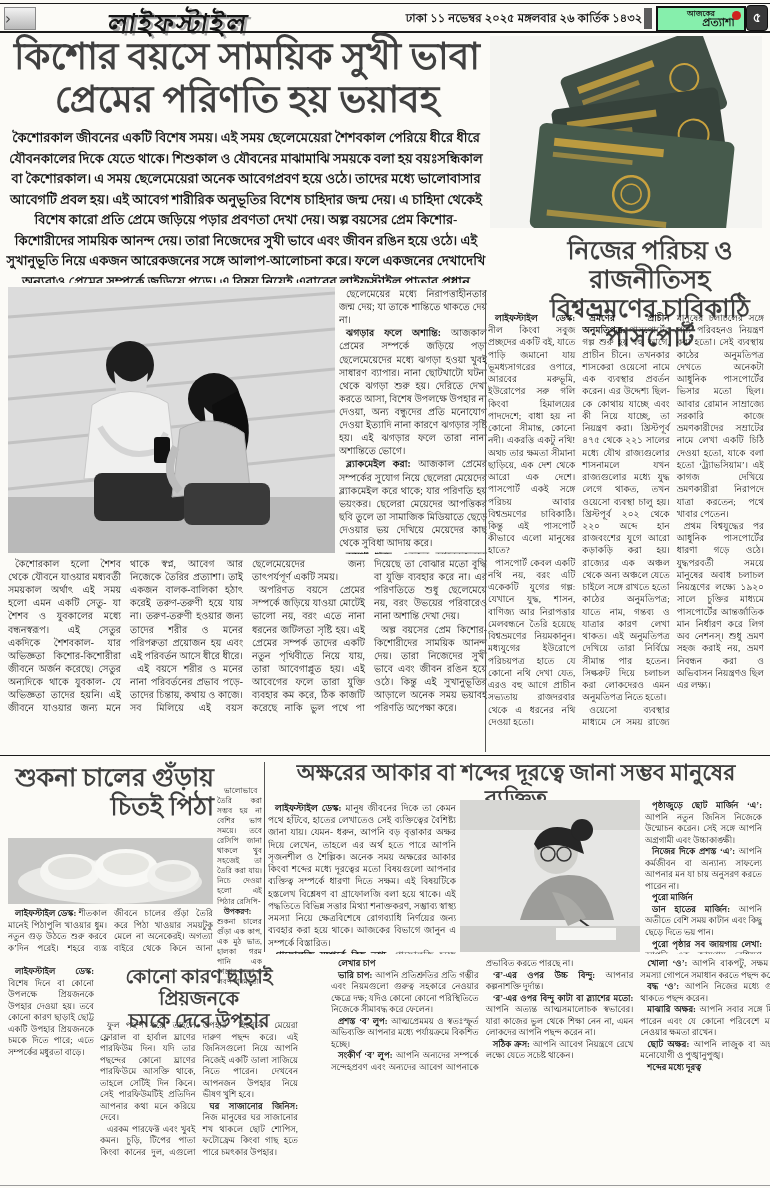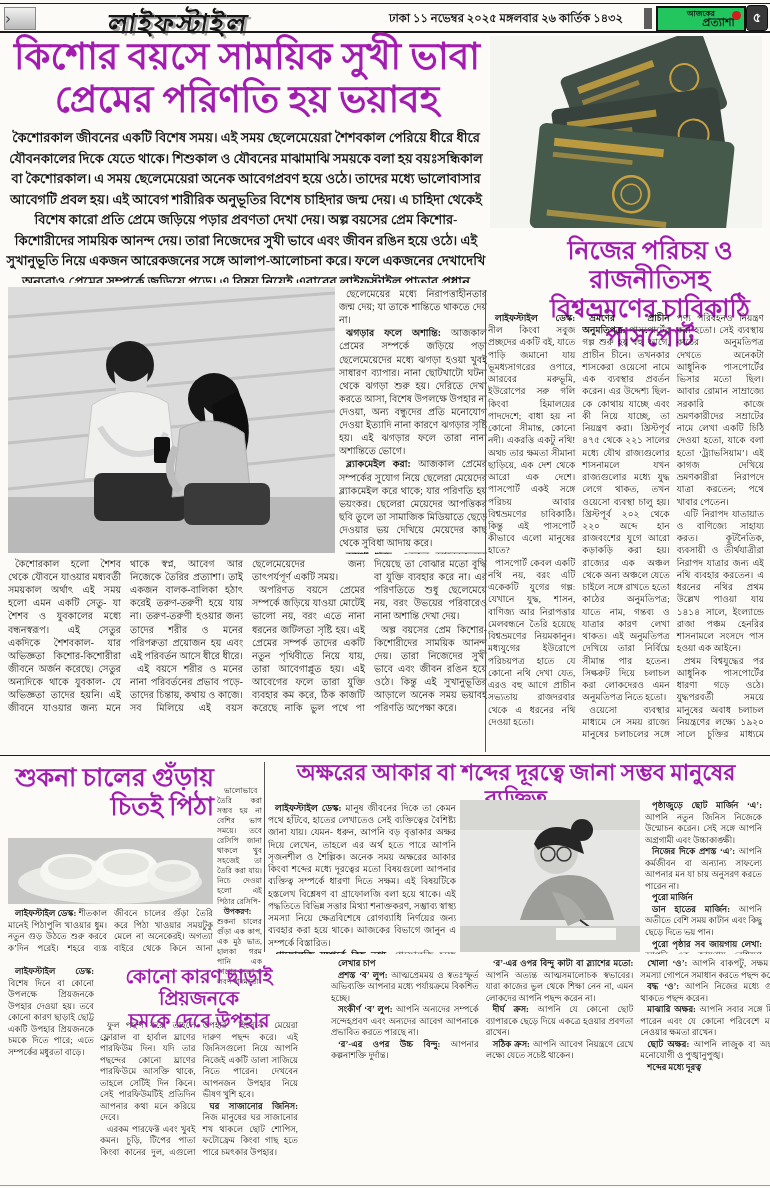--- a/index.html
+++ b/index.html
@@ -10,29 +10,29 @@
   .vrule{width:1px;background:#555;}
   
   .fold{width:30px;height:21px;background:linear-gradient(#f2f2f2,#b9b9b9);border:1px solid #8a8a8a;
         display:flex;align-items:center;justify-content:flex-start;font-size:15px;color:#444;
         font-family:"DejaVu Sans",sans-serif;cursor:pointer;}
   .masthead{font-size:27px;font-weight:900;letter-spacing:2px;transform:skewX(-9deg);
             text-shadow:3px 2px 0 #a8a8a8;white-space:nowrap;}
   .dateline{font-family:"Liberation Sans",sans-serif;font-size:11.5px;font-weight:bold;
             text-align:center;white-space:nowrap;}
   .brandbar{width:8px;height:21px;background:#5c5c5c;}
-  .brandbox{width:86px;height:22px;border:2px solid #111;background:#22c55e;display:flex;
+  .brandbox{width:86px;height:22px;border:2px solid #111;background:#86efac;display:flex;
             flex-direction:column;align-items:center;justify-content:center;line-height:1;position:relative;}
   .brandtop{font-size:7.5px;font-weight:bold;}
   .brandbottom{font-size:11px;font-weight:900;padding-left:35px;}
   .brandflag{position:absolute;right:3px;top:3px;width:9px;height:9px;background:#cf1f1f;border-radius:50%;}
   .pagenum{width:20px;height:24px;background:#383838;border:1.5px solid #101010;border-radius:4px;
            color:#fff;font-size:13px;font-weight:bold;display:flex;align-items:center;justify-content:center;}
   
-  .hl{font-weight:bold;text-align:center;line-height:1.16;color:#a21caf;}
+  .hl{font-weight:bold;text-align:center;line-height:1.16;color:#404040;}
   .hl-lead{font-size:37px;}
   .hl-pass{font-size:25px;}
   .hl-recipe{font-size:25px;text-align:right;}
   .hl-hw{font-size:22px;}
   .hl-gift{font-size:19px;}
   .intro{font-size:13px;font-weight:bold;text-align:center;line-height:1.58;}
   
   .body-txt{text-align:justify;overflow:hidden;}
   .para{margin:0;text-indent:7px;}
   .para b{font-weight:bold;}
@@ -49,21 +49,21 @@
 </head>
 <body>
 
 <div id="page">
 
   <div class="abs rule" style="left:0;top:3px;width:770px;height:1px;"></div>
   <div class="abs fold" style="left:4px;top:7px;">
     <span>›</span>
   </div>
   <div class="abs masthead" style="left:108px;top:3px;">লাইফস্টাইল</div>
-  <div class="abs dateline" style="left:376px;top:10px;width:260px;font-family:Liberation Serif, serif;">ঢাকা ১১ নভেম্বর ২০২৫ মঙ্গলবার ২৬ কার্তিক ১৪৩২</div>
+  <div class="abs dateline" style="left:394px;top:10px;width:260px;">ঢাকা ১১ নভেম্বর ২০২৫ মঙ্গলবার ২৬ কার্তিক ১৪৩২</div>
   <div class="abs brandbar" style="left:644px;top:8px;"></div>
   <div class="abs brandbox" style="left:656px;top:6px;">
     <span class="brandtop">আজকের</span>
     <span class="brandbottom">প্রত্যাশা</span>
     <span class="brandflag"></span>
   </div>
   <div class="abs pagenum" style="left:746px;top:5px;">৫</div>
   <div class="abs rule" style="left:0;top:31px;width:770px;height:2px;"></div>
 
   <div class="abs hl hl-lead" style="left:8px;top:36px;width:478px;">
@@ -144,21 +144,20 @@
   </div>
   <div class="abs hl hl-pass" style="left:512px;top:236px;width:276px;">
     <div>নিজের পরিচয় ও রাজনীতিসহ</div>
     <div>বিশ্বভ্রমণের চাবিকাঠি পাসপোর্ট</div>
   </div>
   <div class="abs body-txt fs9 cols3" style="left:488px;top:312px;width:276px;height:438px;">
       <p class="para"><b>লাইফস্টাইল ডেস্ক: </b>নীল কিংবা সবুজ প্রচ্ছদের একটি বই, যাতে পাড়ি জমানো যায় ভূমধ্যসাগরের ওপারে, আরবের মরুভূমি, ইউরোপের সরু গলি কিংবা হিমালয়ের পাদদেশে; বাধা হয় না কোনো সীমান্ত, কোনো নদী। একরত্তি একটু নথি! অথচ তার ক্ষমতা সীমানা ছাড়িয়ে, এক দেশ থেকে আরো এক দেশে। পাসপোর্ট একই সঙ্গে পরিচয় আবার বিশ্বভ্রমণের চাবিকাঠি। কিন্তু এই পাসপোর্ট কীভাবে এলো মানুষের হাতে?</p>
       <p class="para">পাসপোর্ট কেবল একটি নথি নয়, বরং এটি একেকটি যুগের গল্প: যেখানে যুদ্ধ, শাসন, বাণিজ্য আর নিরাপত্তার মেলবন্ধনে তৈরি হয়েছে বিশ্বভ্রমণের নিয়মকানুন। মধ্যযুগের ইউরোপে পরিচয়পত্র হাতে যে কোনো নথি দেখা যেত, এরও বহু আগে প্রাচীন সভ্যতায় রাজদরবার থেকে এ ধরনের নথি দেওয়া হতো।</p>
       <p class="para"><b>ভ্রমণের প্রাচীন অনুমতিপত্র: </b>পাসপোর্টের গল্প শুরু হয় বহু আগে, প্রাচীন চীনে। তখনকার শাসকেরা ওয়েসো নামে এক ব্যবস্থার প্রবর্তন করেন। এর উদ্দেশ্য ছিল- কে কোথায় যাচ্ছে এবং কী নিয়ে যাচ্ছে, তা নিয়ন্ত্রণ করা। খ্রিস্টপূর্ব ৪৭৫ থেকে ২২১ সালের মধ্যে যৌথ রাজ্যগুলোর শাসনামলে যখন রাজ্যগুলোর মধ্যে যুদ্ধ লেগে থাকত, তখন ওয়েসো ব্যবস্থা চালু হয়। খ্রিস্টপূর্ব ২০২ থেকে ২২০ অব্দে হান রাজবংশের যুগে আরো কড়াকড়ি করা হয়। রাজ্যের এক অঞ্চল থেকে অন্য অঞ্চলে যেতে চাইলে সঙ্গে রাখতে হতো কাঠের অনুমতিপত্র; যাতে নাম, গন্তব্য ও যাত্রার কারণ লেখা থাকত। এই অনুমতিপত্র দেখিয়ে তারা নির্বিঘ্নে সীমান্ত পার হতেন। সিল্করুট দিয়ে চলাচল করা লোকদেরও এমন অনুমতিপত্র নিতে হতো।</p>
       <p class="para">ওয়েসো ব্যবস্থার মাধ্যমে সে সময় রাজ্যে মানুষের চলাচলের সঙ্গে পণ্য পরিবহনও নিয়ন্ত্রণ করা হতো। সেই ব্যবস্থায় কাঠের অনুমতিপত্র দেখতে অনেকটা আধুনিক পাসপোর্টের ভিসার মতো ছিল। আবার রোমান সাম্রাজ্যে সরকারি কাজে ভ্রমণকারীদের সম্রাটের নামে লেখা একটি চিঠি দেওয়া হতো, যাকে বলা হতো ‘ট্র্যাভসিয়াম’। এই কাগজ দেখিয়ে ভ্রমণকারীরা নিরাপদে যাত্রা করতেন; পথে খাবার পেতেন।</p>
-      <p class="para">এটি নিরাপদ যাতায়াত ও বাণিজ্যে সাহায্য করত। কূটনৈতিক, ব্যবসায়ী ও তীর্থযাত্রীরা নিরাপদ যাত্রার জন্য এই নথি ব্যবহার করতেন। এ ধরনের নথির প্রথম উল্লেখ পাওয়া যায় ১৪১৪ সালে, ইংল্যান্ডে রাজা পঞ্চম হেনরির শাসনামলে সংসদে পাস হওয়া এক আইনে।</p>
       <p class="para">প্রথম বিশ্বযুদ্ধের পর আধুনিক পাসপোর্টের ধারণা গড়ে ওঠে। যুদ্ধপরবর্তী সময়ে মানুষের অবাধ চলাচল নিয়ন্ত্রণের লক্ষ্যে ১৯২০ সালে চুক্তির মাধ্যমে পাসপোর্টের আন্তর্জাতিক মান নির্ধারণ করে লিগ অব নেশনস্। শুধু ভ্রমণ সহজ করাই নয়, ভ্রমণ নিবন্ধন করা ও অভিবাসন নিয়ন্ত্রণও ছিল এর লক্ষ্য।</p>
     </div>
 
   <div class="abs rule" style="left:0;top:755px;width:770px;height:1px;"></div>
 
   <div class="abs hl hl-recipe" style="left:10px;top:763px;width:204px;">
     <div>শুকনা চালের গুঁড়ায়</div>
     <div>চিতই পিঠা</div>
   </div>
   <div class="abs photo" style="left:8px;top:838px;width:205px;height:66px;">
@@ -205,25 +204,25 @@
   </div>
   <div class="abs body-txt fs85" style="left:645px;top:800px;width:117px;height:154px;">
       <p class="para"><b>পৃষ্ঠাজুড়ে ছোট মার্জিন ‘এ’: </b>আপনি নতুন জিনিস নিজেকে উন্মোচন করেন। সেই সঙ্গে আপনি অগ্রগামী এবং উচ্চাকাঙ্ক্ষী।</p>
       <p class="para"><b>নিজের দিকে প্রশস্ত ‘এ’: </b>আপনি কর্মজীবন বা অন্যান্য সাফল্যে আপনার মন যা চায় অনুসরণ করতে পারেন না।</p>
       <p class="para"><b>পুরো মার্জিন </b></p>
       <p class="para"><b>ডান হাতের মার্জিন: </b>আপনি অতীতে বেশি সময় কাটান এবং কিছু ছেড়ে দিতে ভয় পান।</p>
       <p class="para"><b>পুরো পৃষ্ঠার সব জায়গায় লেখা: </b>আপনি এক জায়গায় বেশিক্ষণ বসতে বা জিনিস নিতে পারেন না এবং আপনার মন সারাক্ষণ বিভিন্ন বিষয়ে ভাবতে থাকে।</p>
     </div>
   <div class="abs body-txt fs85 cols3" style="left:305px;top:958px;width:457px;height:224px;margin-left:26px;">
       <p class="para"><b>লেখার চাপ </b></p>
+      <p class="para"><b>ভারি চাপ: </b>আপনি প্রতিশ্রুতির প্রতি গম্ভীর এবং নিয়মগুলো গুরুত্ব সহকারে নেওয়ার ক্ষেত্রে দক্ষ; যদিও কোনো কোনো পরিস্থিতিতে নিজেকে সীমাবদ্ধ করে ফেলেন।</p>
       <p class="para"><b>প্রশস্ত ‘ব’ লুপ: </b>আত্মপ্রেমময় ও স্বতঃস্ফূর্ত অভিব্যক্তি আপনার মধ্যে পর্যায়ক্রমে বিকশিত হচ্ছে।</p>
       <p class="para"><b>সংকীর্ণ ‘ব’ লুপ: </b>আপনি অন্যদের সম্পর্কে সন্দেহপ্রবণ এবং অন্যদের আবেগ আপনাকে প্রভাবিত করতে পারছে না।</p>
       <p class="para"><b>‘র’-এর ওপর উচ্চ বিন্দু: </b>আপনার কল্পনাশক্তি দুর্দান্ত।</p>
       <p class="para"><b>‘র’-এর ওপর বিন্দু কাটা বা স্ল্যাশের মতো: </b>আপনি অত্যন্ত আত্মসমালোচক স্বভাবের। যারা কাজের ভুল থেকে শিক্ষা নেন না, এমন লোকদের আপনি পছন্দ করেন না।</p>
-      <p class="para"><b>দীর্ঘ ক্রস: </b>আপনি যে কোনো ছোট ব্যাপারকে ছেড়ে দিয়ে একত্রে হওয়ার প্রবণতা রাখেন।</p>
       <p class="para"><b>সঠিক ক্রস: </b>আপনি আবেগ নিয়ন্ত্রণে রেখে লক্ষ্যে যেতে সচেষ্ট থাকেন।</p>
       <p class="para"><b>খোলা ‘ও’: </b>আপনি বাকপটু, সক্ষম এবং সমস্যা গোপনে সমাধান করতে পছন্দ করেন।</p>
       <p class="para"><b>বদ্ধ ‘ও’: </b>আপনি নিজের মধ্যে গুটিয়ে থাকতে পছন্দ করেন।</p>
       <p class="para"><b>মাঝারি অক্ষর: </b>আপনি সবার সঙ্গে মিশতে পারেন এবং যে কোনো পরিবেশে মানিয়ে নেওয়ার ক্ষমতা রাখেন।</p>
       <p class="para"><b>ছোট অক্ষর: </b>আপনি লাজুক বা অন্তর্মুখী, মনোযোগী ও পুঙ্খানুপুঙ্খ।</p>
       <p class="para"><b>শব্দের মধ্যে দূরত্ব </b></p>
     </div>
 
   <div class="abs body-txt fs85" style="left:8px;top:966px;width:86px;height:216px;">
       <p class="para"><b>লাইফস্টাইল ডেস্ক: </b>বিশেষ দিনে বা কোনো উপলক্ষে প্রিয়জনকে উপহার দেওয়া হয়। তবে কোনো কারণ ছাড়াই ছোট্ট একটি উপহার প্রিয়জনকে চমকে দিতে পারে; এতে সম্পর্কের মধুরতা বাড়ে।</p>

